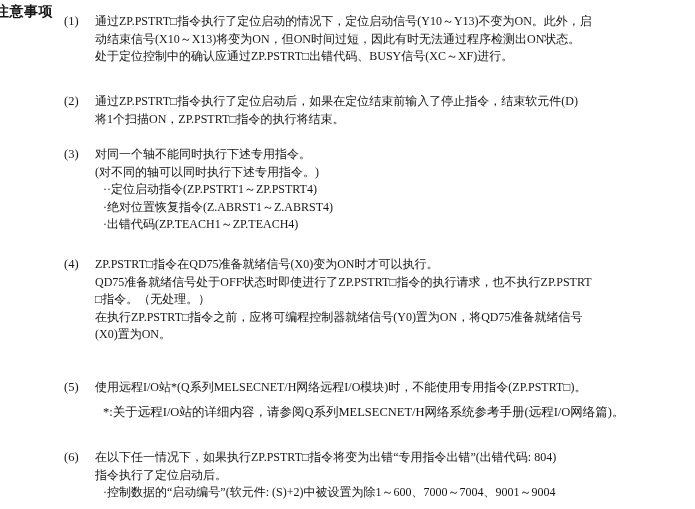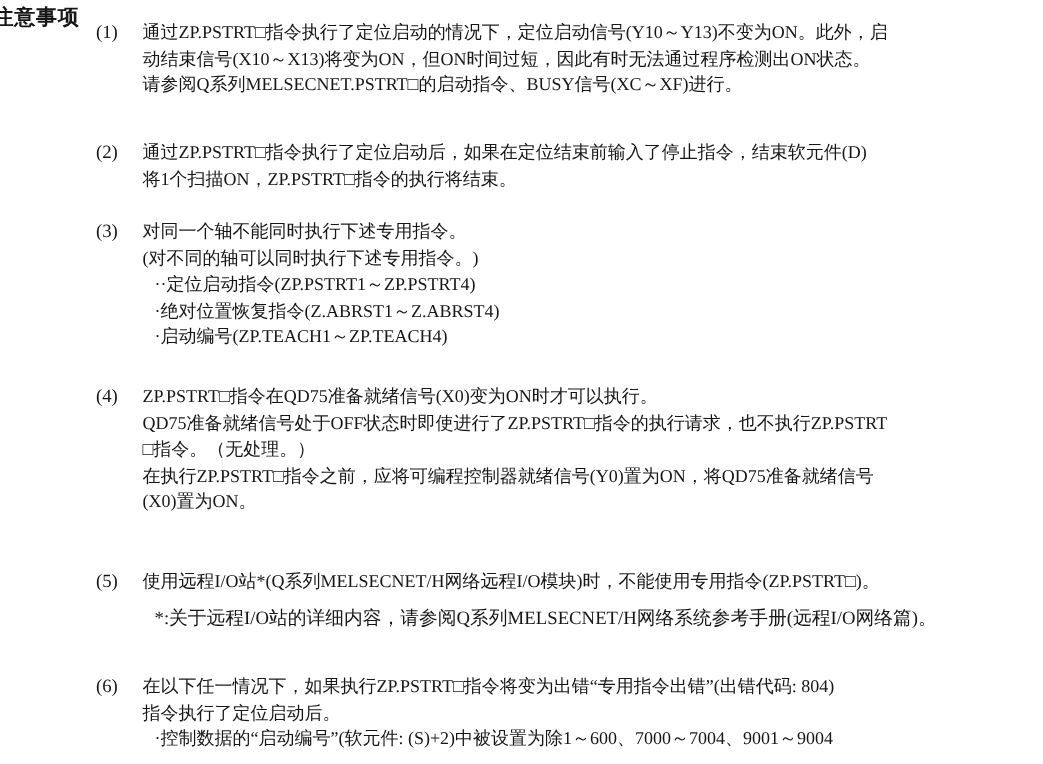--- a/index.html
+++ b/index.html
@@ -62,40 +62,40 @@
 
 <div class="page">
 
   <div class="heading">注意事项</div>
 
   <section class="item" style="top:13px">
     <span class="num">(1)</span>
     <div class="lines">
       <div class="line">通过ZP.PSTRT□指令执行了定位启动的情况下，定位启动信号(Y10～Y13)不变为ON。此外，启</div>
       <div class="line">动结束信号(X10～X13)将变为ON，但ON时间过短，因此有时无法通过程序检测出ON状态。</div>
-      <div class="line">请参阅Q系列MELSECNET.PSTRT□的启动指令、BUSY信号(XC～XF)进行。</div>
+      <div class="line">处于定位控制中的确认应通过ZP.PSTRT□出错代码、BUSY信号(XC～XF)进行。</div>
     </div>
   </section>
 
   <section class="item" style="top:93px">
     <span class="num">(2)</span>
     <div class="lines">
       <div class="line">通过ZP.PSTRT□指令执行了定位启动后，如果在定位结束前输入了停止指令，结束软元件(D)</div>
       <div class="line">将1个扫描ON，ZP.PSTRT□指令的执行将结束。</div>
     </div>
   </section>
 
   <section class="item" style="top:146px">
     <span class="num">(3)</span>
     <div class="lines">
       <div class="line">对同一个轴不能同时执行下述专用指令。</div>
       <div class="line">(对不同的轴可以同时执行下述专用指令。)</div>
       <div class="line indent">··定位启动指令(ZP.PSTRT1～ZP.PSTRT4)</div>
       <div class="line indent">·绝对位置恢复指令(Z.ABRST1～Z.ABRST4)</div>
-      <div class="line indent">·启动编号(ZP.TEACH1～ZP.TEACH4)</div>
+      <div class="line indent">·出错代码(ZP.TEACH1～ZP.TEACH4)</div>
     </div>
   </section>
 
   <section class="item" style="top:256px">
     <span class="num">(4)</span>
     <div class="lines">
       <div class="line">ZP.PSTRT□指令在QD75准备就绪信号(X0)变为ON时才可以执行。</div>
       <div class="line">QD75准备就绪信号处于OFF状态时即使进行了ZP.PSTRT□指令的执行请求，也不执行ZP.PSTRT</div>
       <div class="line">□指令。（无处理。）</div>
       <div class="line">在执行ZP.PSTRT□指令之前，应将可编程控制器就绪信号(Y0)置为ON，将QD75准备就绪信号</div>

